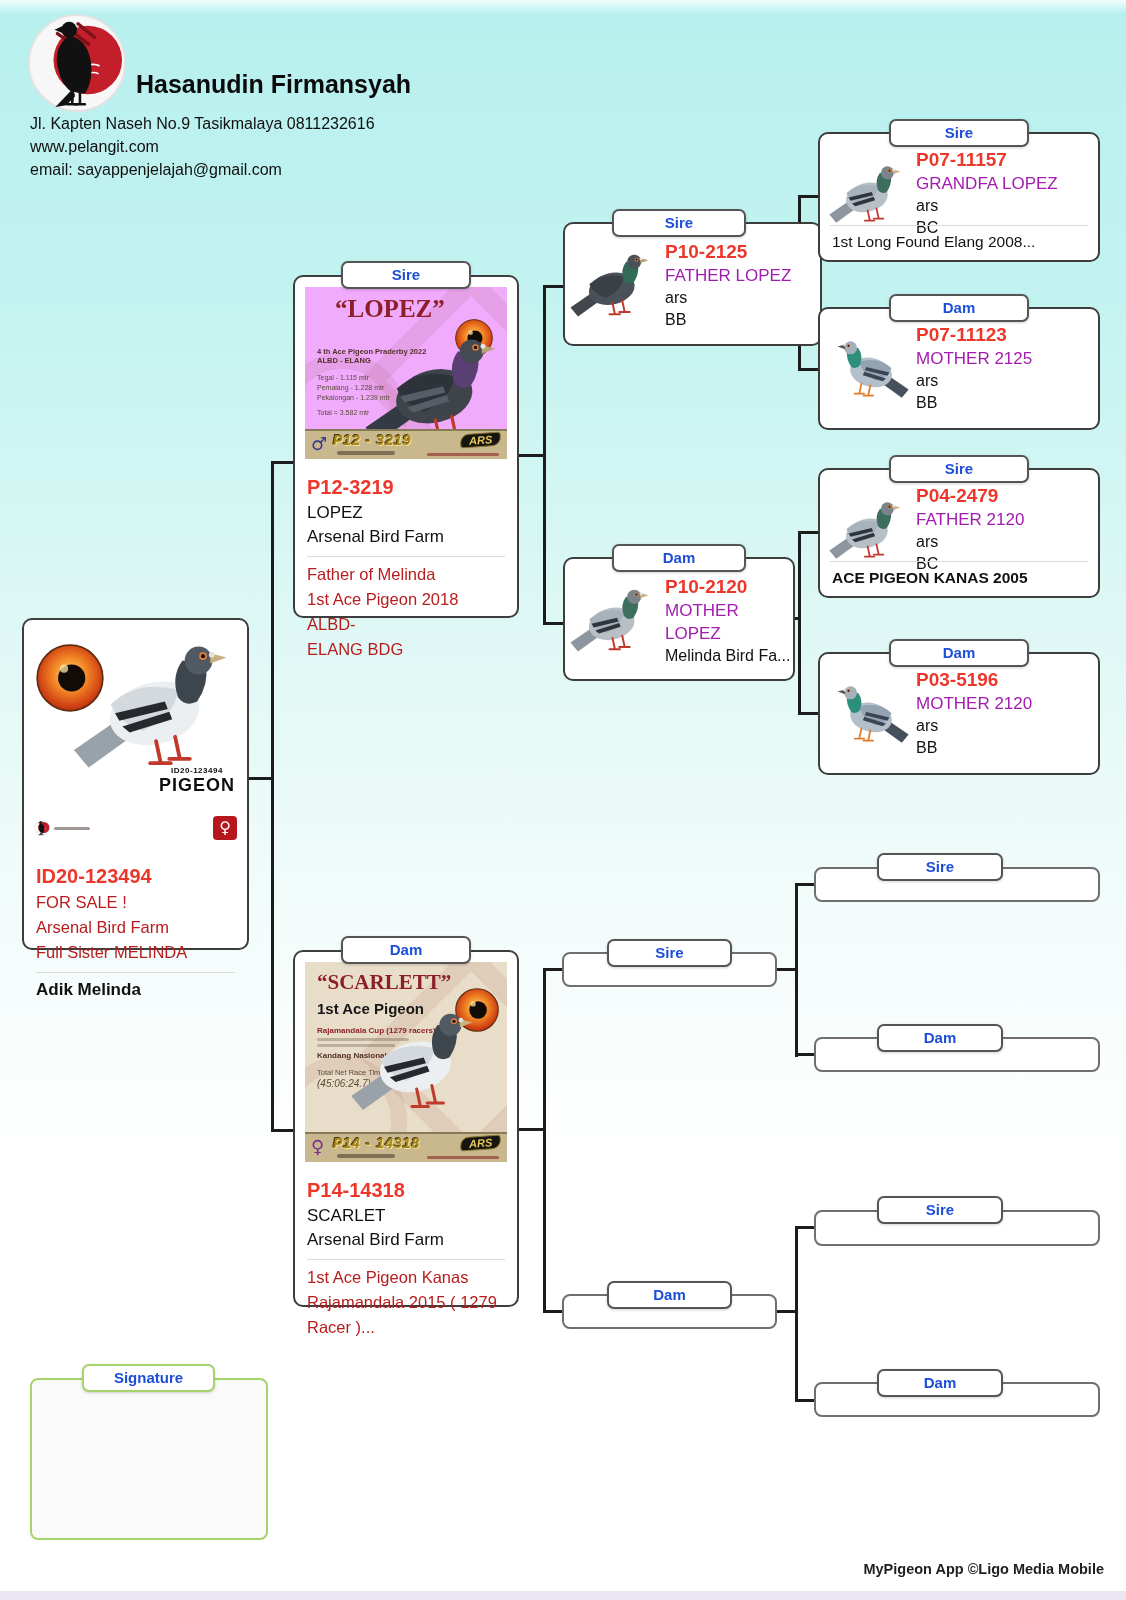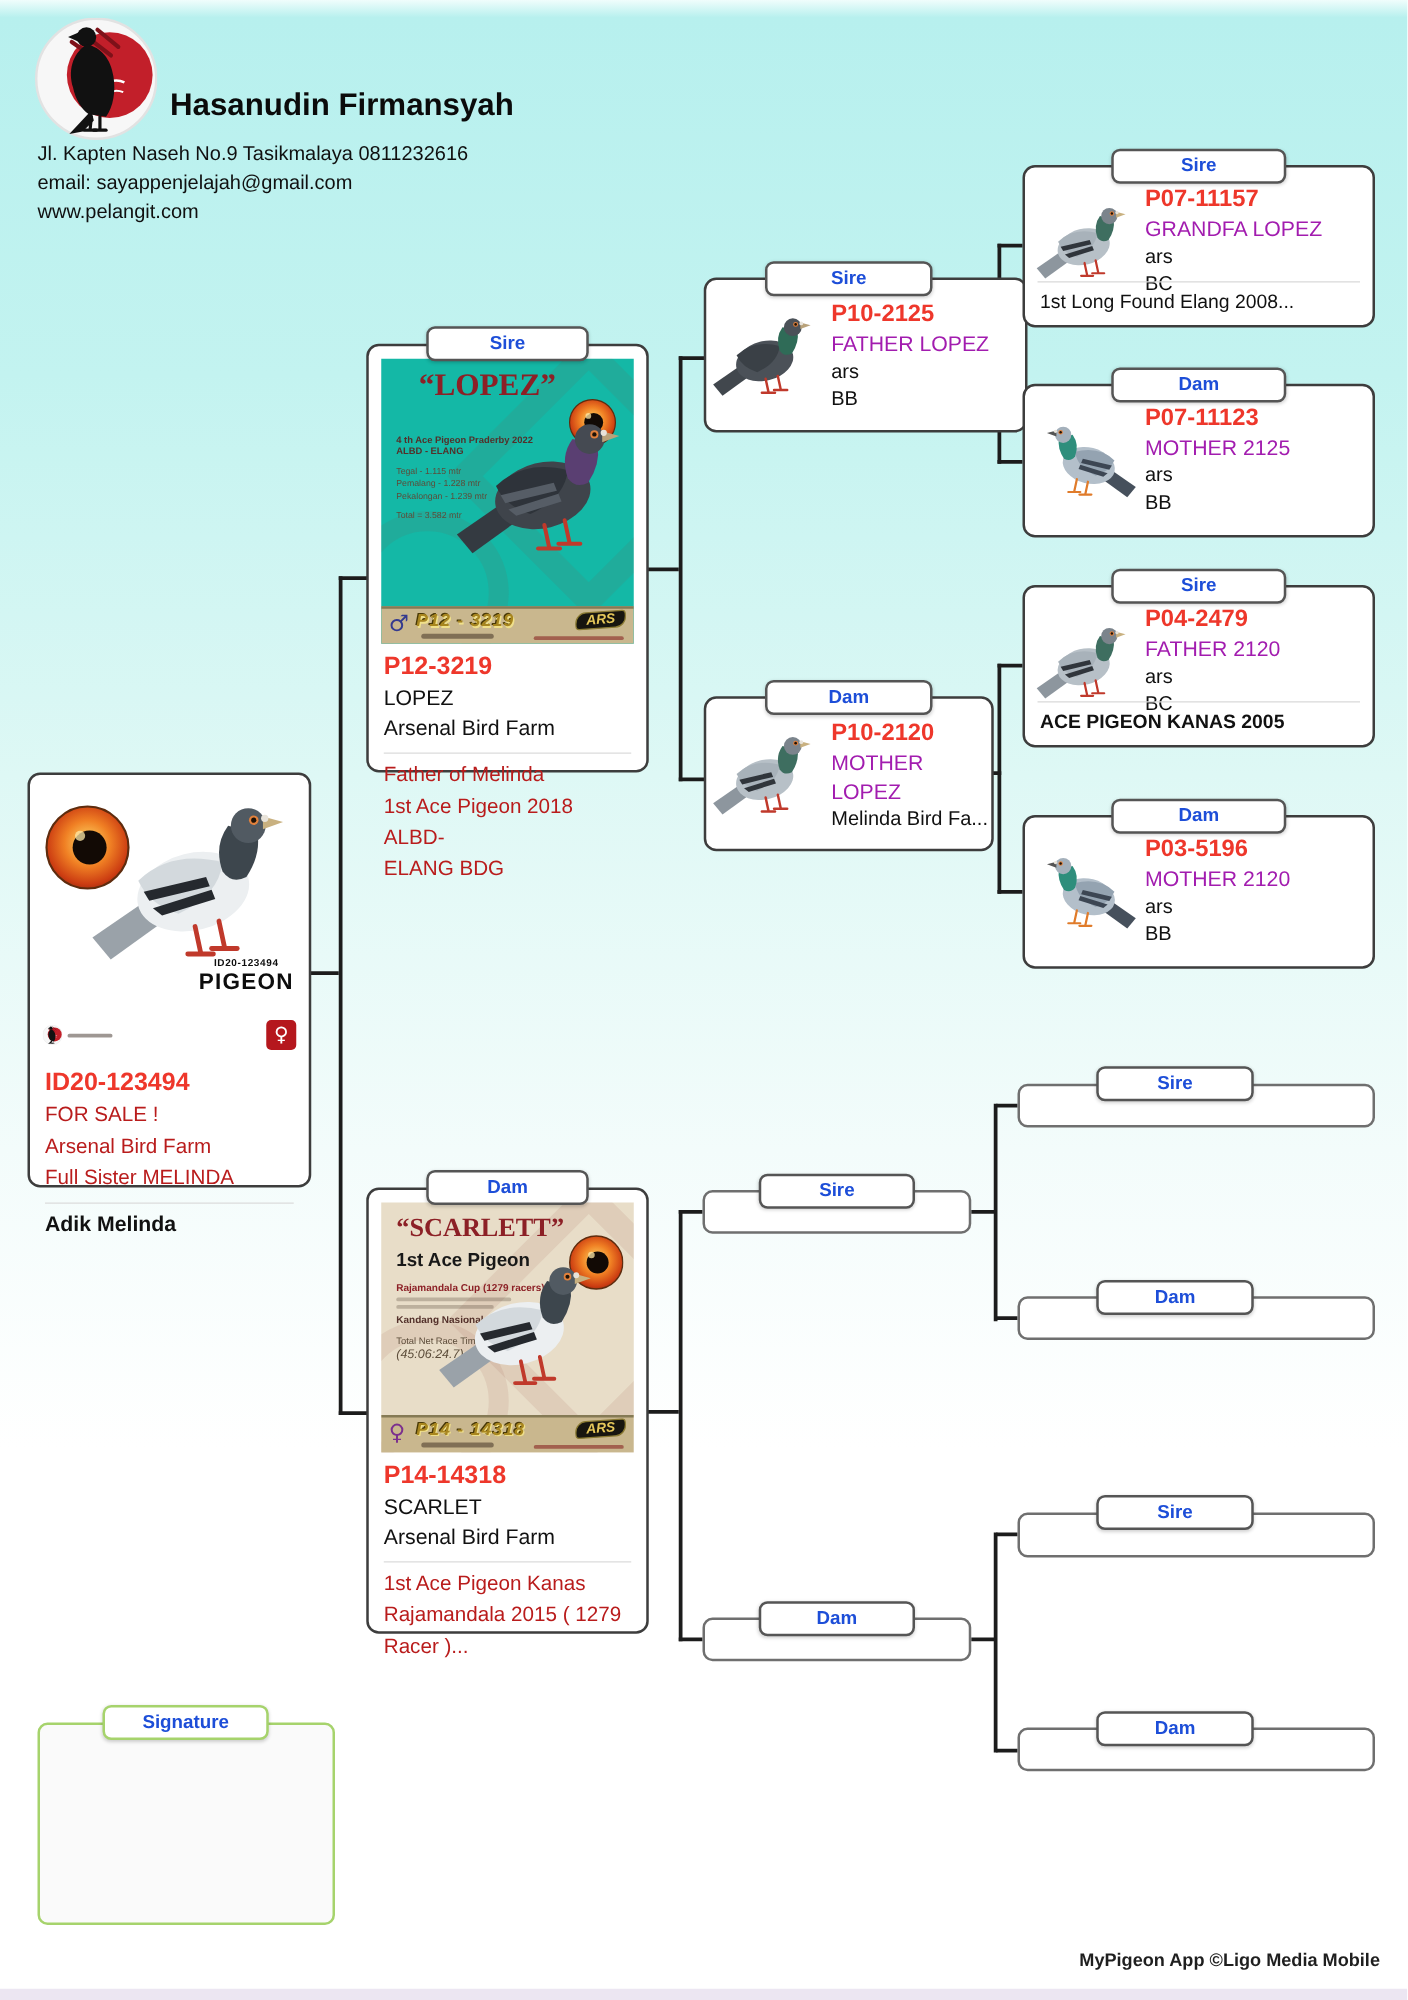--- a/index.html
+++ b/index.html
@@ -35,39 +35,39 @@
   .flip{transform:scaleX(-1);}
   .sc-text{position:absolute; left:100px; top:15px;}
   .g4 .sc-text{left:96px; top:13px;}
   .sc-text .ring{font-size:19px; line-height:25px;}
   .sc-text .nm{font-size:17px; line-height:23px; color:#a21caf;}
   .sc-text .ln{font-size:16px; line-height:22px; color:#111;}
   .sc-div{position:absolute; left:10px; right:10px; bottom:34px; height:1px; background:#d9d9d9;}
   .sc-note{position:absolute; left:12px; bottom:9px; font-size:15.5px; color:#111; white-space:nowrap;}
   
   .photo{position:relative; overflow:hidden;}
-  .bigtext{padding:4px 12px 0;}
+  .bigtext{padding:14px 12px 0;}
   .bigtext .ring{font-size:20px; line-height:28px;}
   .bigtext .t17{font-size:17px; line-height:24px; color:#111;}
   .bigtext .t16{font-size:16.5px; line-height:25px; color:#b91c1c;}
   .bigtext .divider{margin:7px 0 5px;}
   .bold{font-weight:700;}
   
   .sel-eye{position:absolute; left:12px; top:24px; width:68px; height:68px;}
   .sel-pg{position:absolute; right:0px; top:10px; width:176px; height:152px;}
   .sel-cap{position:absolute; right:12px; top:146px; text-align:center; color:#0d0d0d;}
   .sel-cap .tiny{font-size:8px; font-weight:700; letter-spacing:.5px;}
   .sel-cap .big{font-size:18px; font-weight:800; letter-spacing:1px;}
   .sexbadge{position:absolute; right:10px; bottom:8px; width:24px; height:24px; background:#b5171d;
     border-radius:4px; color:#fff; font-size:16px; font-weight:700; text-align:center; line-height:24px;
     font-family:"DejaVu Sans",sans-serif;}
   .miniband{position:absolute; left:10px; bottom:12px; display:flex; align-items:center; gap:4px;}
   .blurline{background:rgba(40,25,15,.45); border-radius:2px;}
   
-  .pcard{margin:10px 10px 0; background:#14b8a6; position:relative; overflow:hidden; height:228px;}
+  .pcard{margin:10px 10px 0; background:#f0abfc; position:relative; overflow:hidden; height:172px;}
   .wash-diamond{position:absolute; width:160px; height:160px; border:20px solid rgba(150,72,60,.10); transform:rotate(45deg); right:-44px; top:14px;}
   .wash-ring{position:absolute; width:130px; height:130px; border:16px solid rgba(150,72,60,.10); border-radius:50%; left:-28px; bottom:-24px;}
   .ptitle{position:absolute; font-family:"Liberation Serif",serif; color:#8c2026; font-weight:700;}
   .psmall{position:absolute; color:#53302a; font-weight:700;}
   .pdist{position:absolute; color:#5c4d3a;}
   .plate{position:absolute; left:0; right:0; bottom:0; height:30px; background:#c9b78e; border-top:2px solid #857a55;}
   .plate .sex{position:absolute; left:6px; top:2px; font-size:18px; font-weight:800; font-family:"DejaVu Sans",sans-serif;}
   .plate .rp{position:absolute; left:28px; top:1px; font-size:14px; font-weight:800; font-style:italic; letter-spacing:1px;
     color:#a8861f; text-shadow:1px 1px 0 #f0e08a,-1px -1px 0 #4a3a08;}
   .plate .ph{position:absolute; left:32px; bottom:4px; width:58px; height:4px;}
@@ -149,22 +149,22 @@
 </svg>
 
 <div id="page">
 
   <svg class="logo">
       <use href="#loft-logo"></use>
     </svg>
   <div class="owner">Hasanudin Firmansyah</div>
   <div class="addr">
     <div>Jl. Kapten Naseh No.9 Tasikmalaya 0811232616</div>
+    <div>www.pelangit.com</div>
     <div>email: sayappenjelajah@gmail.com</div>
-    <div>www.pelangit.com</div>
   </div>
 
   <div class="cline" style="left:248px;top:777px;width:23px;height:3px"></div>
   <div class="cline" style="left:271px;top:461px;width:3px;height:671px"></div>
   <div class="cline" style="left:271px;top:461px;width:25px;height:3px"></div>
   <div class="cline" style="left:271px;top:1129px;width:25px;height:3px"></div>
   <div class="cline" style="left:517px;top:454px;width:26px;height:3px"></div>
   <div class="cline" style="left:543px;top:285px;width:3px;height:340px"></div>
   <div class="cline" style="left:543px;top:285px;width:22px;height:3px"></div>
   <div class="cline" style="left:543px;top:622px;width:22px;height:3px"></div>

